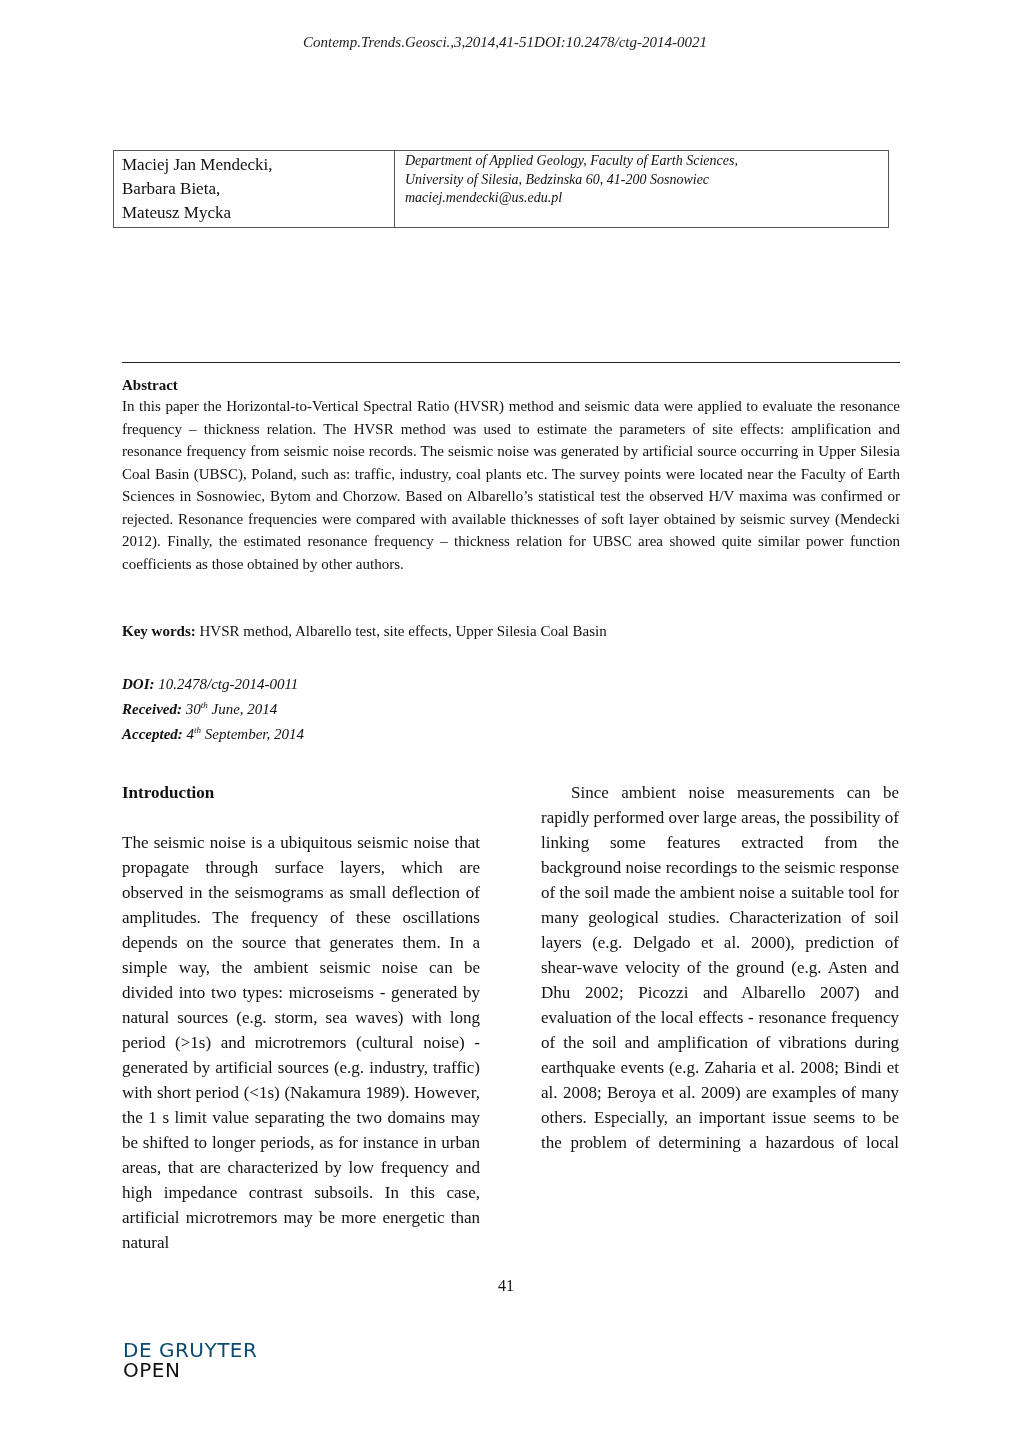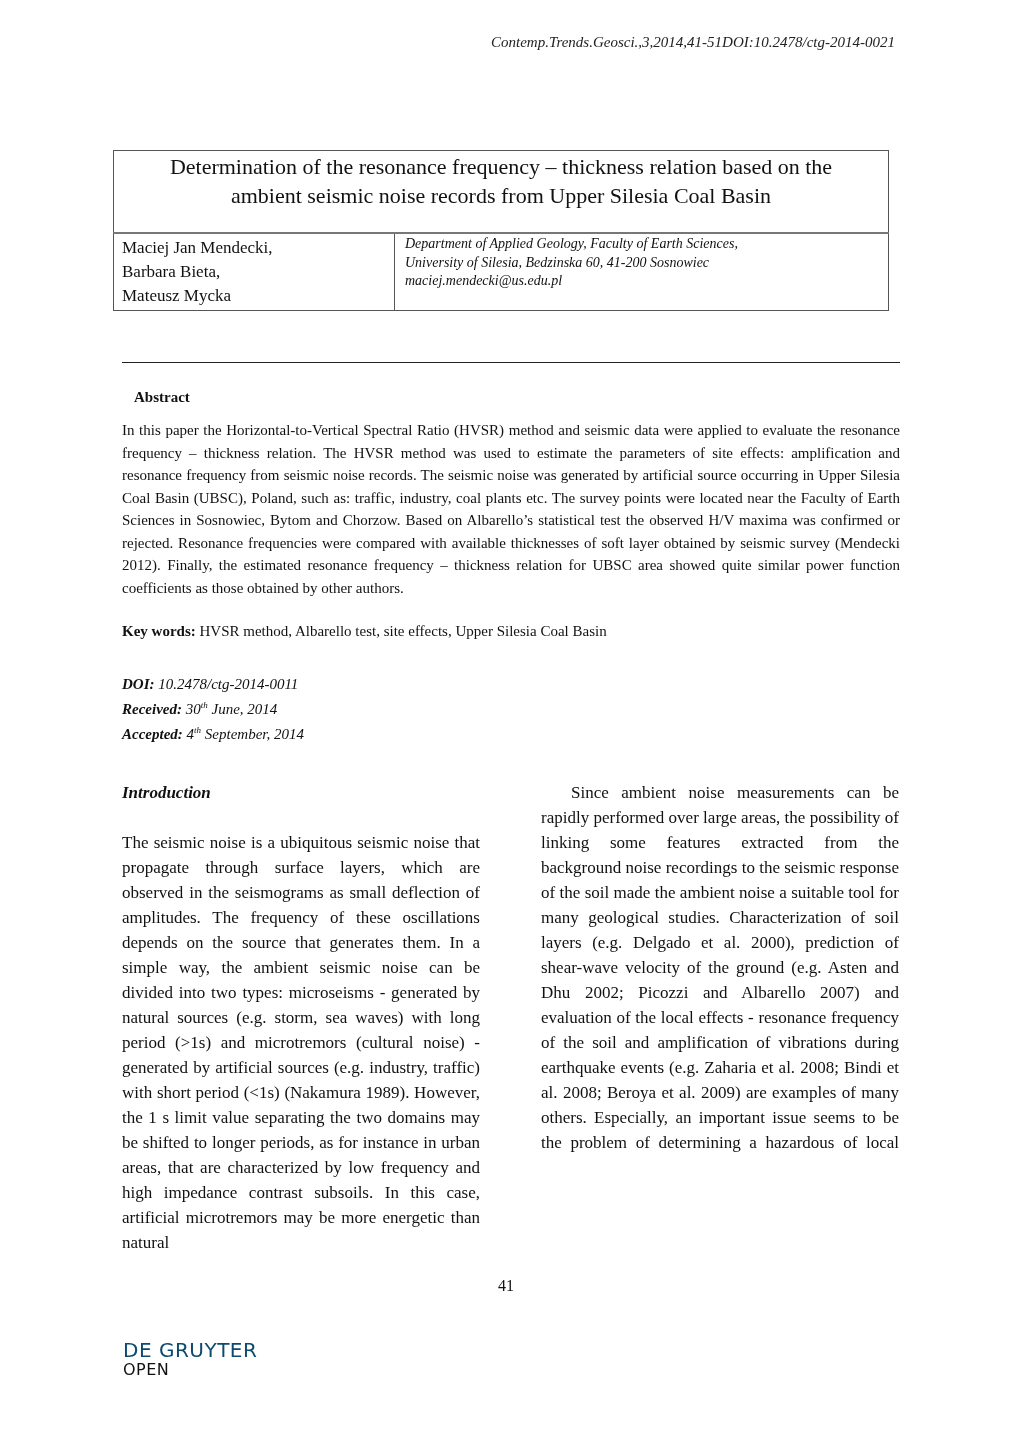--- a/index.html
+++ b/index.html
@@ -1,22 +1,22 @@
 <!DOCTYPE html>
 <html><head>
 <meta charset="utf-8">
 <style>
   html, body { margin: 0; padding: 0; background: #ffffff; }
   body {
     width: 1020px; height: 1442px; position: relative; overflow: hidden;
     font-family: "Liberation Serif", "DejaVu Serif", serif; color: #111;
   }
   .running-head {
-    position: absolute; top: 34px; left: 122px; right: 125px;
-    display: flex; justify-content: flex-end;
+    position: absolute; top: 34px; left: 122px; right: 132px;
+    display: flex; justify-content: center;
     font-style: italic; font-size: 15px; color: #222;
   }
   .title-table {
     position: absolute; left: 113px; top: 150px; width: 776px;
     border: 1px solid #555; border-collapse: collapse;
   }
   .title-cell {
     border-bottom: 2px solid #777; text-align: center;
     font-size: 22px; line-height: 29px; padding: 0 10px 22px 10px; height: 43px;
     vertical-align: top; padding-top: 1px;
@@ -30,66 +30,60 @@
     vertical-align: top; font-style: italic; font-size: 14px; line-height: 18.5px;
     padding: 1px 10px 4px 10px;
   }
   .rule {
     position: absolute; left: 122px; width: 778px; top: 362px; height: 1px; background: #222;
   }
   .abstract {
     position: absolute; left: 122px; top: 375px; width: 778px;
     font-size: 15px; line-height: 22.5px; text-align: justify;
   }
-  .abstract h3 { margin: 12px; font-size: 15px; font-weight: bold; line-height: 20px; }
+  .abstract h3 { margin: 0; font-size: 15px; font-weight: bold; line-height: 20px; }
   .abstract p { margin: 0; }
   .keywords {
     position: absolute; left: 122px; top: 623px; font-size: 15px;
   }
   .keywords b { font-weight: bold; }
   .meta {
     position: absolute; left: 122px; top: 674px; font-size: 15px; line-height: 21px; font-style: italic;
   }
   .meta b { font-weight: bold; }
   .col {
     position: absolute; top: 780px; width: 358px;
     font-size: 17px; line-height: 25px; text-align: justify;
   }
   .col p { margin: 0; }
   .col-left { left: 122px; }
   .col-right { left: 541px; }
-  .section-heading { font-weight: bold; margin: 0 0 25px 0 !important; font-style: italic; }
+  .section-heading { font-weight: bold; margin: 0 0 25px 0 !important; }
   .last-line { text-align-last: justify; }
   .indent { text-indent: 30px; }
   .page-number {
     position: absolute; top: 1277px; left: 498px; font-size: 16px;
   }
   .logo {
     position: absolute; left: 123px; top: 1340px; font-family: "DejaVu Sans", sans-serif;
     line-height: 20px;
   }
   .logo-top { font-weight: normal; font-size: 20px; letter-spacing: 0.5px; color: #0c4a6e; }
-  .logo-bottom { font-size: 16px; letter-spacing: 0.5px; color: #111; font-weight: normal; }
+  .logo-bottom { font-size: 20px; letter-spacing: 0.5px; color: #111; font-weight: normal; }
 </style>
 </head>
 <body>
 
 <div class="running-head">
   <span>Contemp.Trends.Geosci.,3,2014,41-51</span>
   <span>DOI:10.2478/ctg-2014-0021</span>
 </div>
 
 <table class="title-table">
   <tbody>
-      <tr>
-    <td colspan="2" class="title-cell">
-      <span class="title-line">Determination of the resonance frequency – thickness relation based on the</span>
-      <span class="title-line">ambient seismic noise records from Upper Silesia Coal Basin</span>
-    </td>
-  </tr>
   <tr>
     <td class="authors-cell">
       <div>Maciej Jan Mendecki,</div>
       <div>Barbara Bieta,</div>
       <div>Mateusz Mycka</div>
     </td>
     <td class="affil-cell">
       <div>Department of Applied Geology, Faculty of Earth Sciences,</div>
       <div>University of Silesia, Bedzinska 60, 41-200 Sosnowiec</div>
       <div>maciej.mendecki@us.edu.pl</div>

